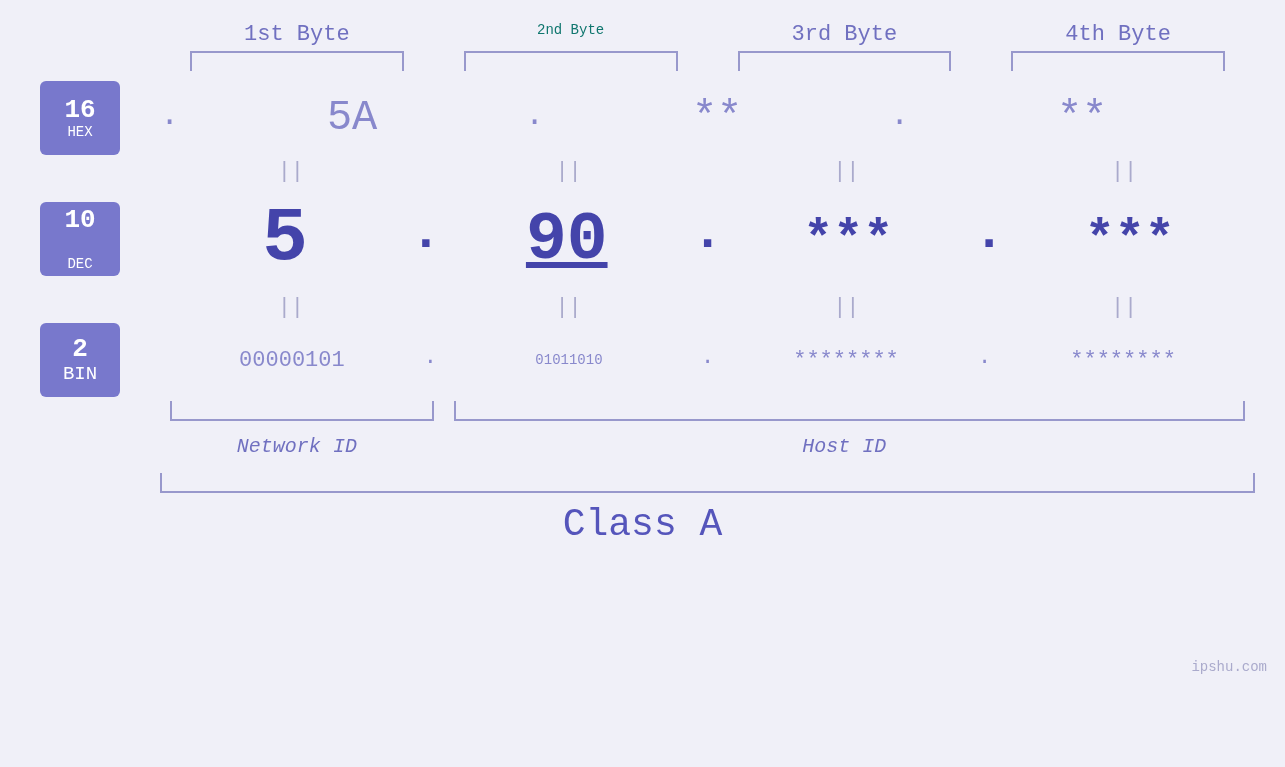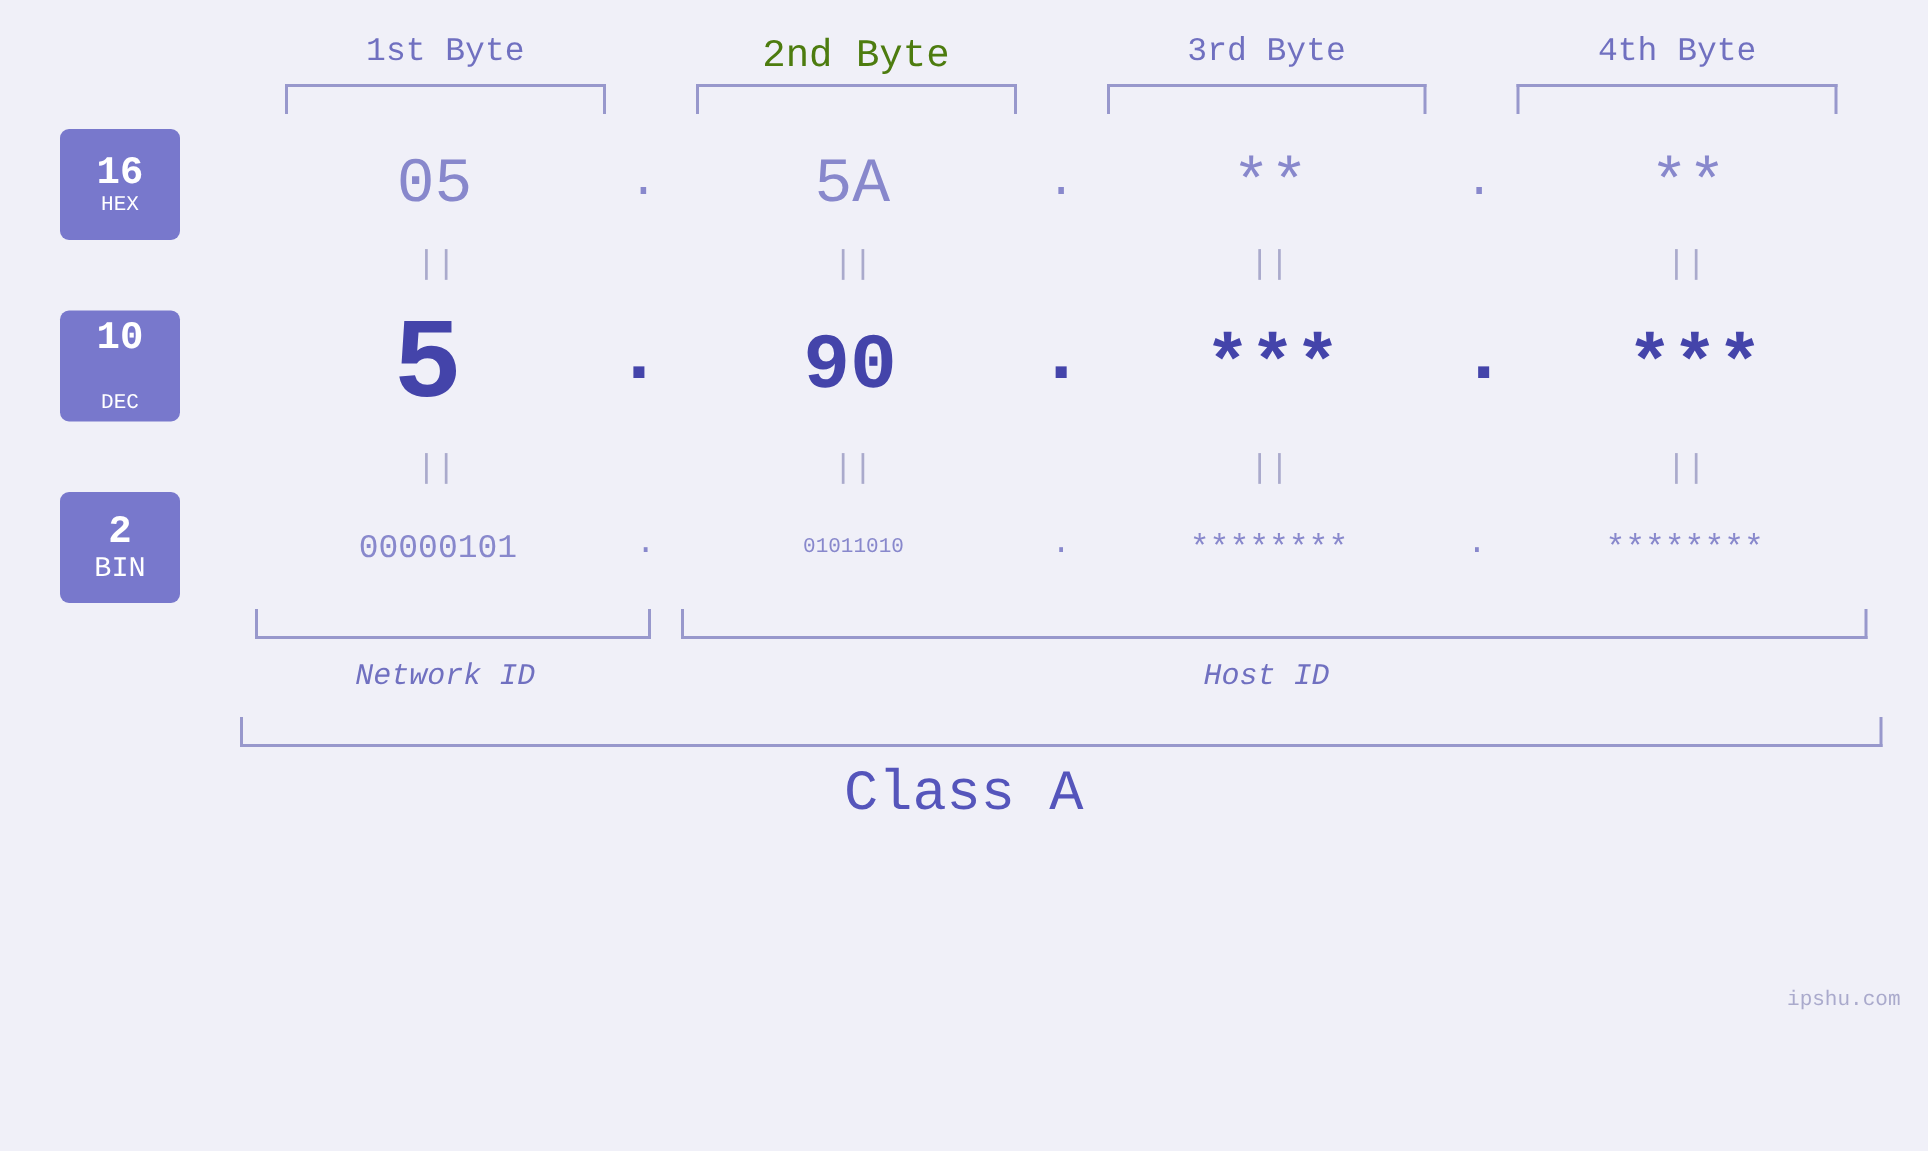--- a/index.html
+++ b/index.html
@@ -13,21 +13,21 @@
       position: relative;
     }
   </style>
 </head>
 <body>
 
 <div style="width:1285px; height:689px; background:#f0f0f8; position:relative; overflow:hidden; font-family:'Courier New',Courier,monospace;">
 
   <div style="display:flex; margin-left:160px; margin-right:30px; padding-top:22px; margin-bottom:0;">
     <div style="flex:1; text-align:center; color:#7070c0; font-size:22px;">1st Byte</div>
-    <div style="flex:1; text-align:center; color:#4d7c0f; font-size:26px;">2nd Byte</div>
+    <div style="flex:1; text-align:center; color:#0f766e; font-size:14px;">2nd Byte</div>
     <div style="flex:1; text-align:center; color:#7070c0; font-size:22px;">3rd Byte</div>
     <div style="flex:1; text-align:center; color:#7070c0; font-size:22px;">4th Byte</div>
   </div>
 
   <div style="display:flex; margin-left:160px; margin-right:30px; height:32px; margin-top:4px;">
     <div style="flex:1; padding:0 30px;">
       <div style="border-left:2px solid #9898cc; border-top:2px solid #9898cc; border-right:2px solid #9898cc; height:20px;"></div>
     </div>
     <div style="flex:1; padding:0 30px;">
       <div style="border-left:2px solid #9898cc; border-top:2px solid #9898cc; border-right:2px solid #9898cc; height:20px;"></div>
@@ -40,23 +40,20 @@
     </div>
   </div>
 
   <div style="display:flex; margin-left:40px; margin-right:30px; height:70px; align-items:center;">
 
     <div style="width:80px; height:74px; background:#7878cc; border-radius:6px; display:flex; flex-direction:column; align-items:center; justify-content:center; color:white; margin-right:40px; flex-shrink:0;">
       <span style="font-size:26px; font-weight:bold; line-height:1.1;">16</span>
       <span style="font-size:14px;">HEX</span>
     </div>
 
-    <div style="flex:1; display:flex; align-items:center; justify-content:center;">
-      <span style="color:#8888cc; font-size:42px; flex:1; text-align:center;">05</span>
-    </div>
     <div style="display:flex; align-items:flex-end; padding-bottom:5px;">
         <span style="color:#8888cc; font-size:32px;">.</span>
       </div>
     <div style="flex:1; display:flex; align-items:center; justify-content:flex-end;">
       <span style="color:#8888cc; font-size:42px; flex:1; text-align:center;">5A</span>
     </div>
     <div style="display:flex; align-items:flex-end; padding-bottom:5px;">
         <span style="color:#8888cc; font-size:32px;">.</span>
       </div>
     <div style="flex:1; display:flex; align-items:center; justify-content:center;">
@@ -88,21 +85,21 @@
       <span style="font-size:14px;">DEC</span>
     </div>
 
     <div style="flex:1; display:flex; align-items:center; justify-content:center;">
       <span style="color:#4444aa; font-size:76px; font-weight:bold; text-align:center;">5</span>
     </div>
     <div style="display:flex; align-items:flex-end; padding-bottom:12px;">
         <span style="color:#4444aa; font-size:52px; font-weight:bold;">.</span>
       </div>
     <div style="flex:1; display:flex; align-items:center; justify-content:center;">
-      <span style="color:#4444aa; font-size:52px; font-weight:bold; text-align:center;">90</span>
+      <span style="color:#4444aa; font-size:68px; font-weight:bold; text-align:center;text-decoration:underline;">90</span>
     </div>
     <div style="display:flex; align-items:flex-end; padding-bottom:12px;">
         <span style="color:#4444aa; font-size:52px; font-weight:bold;">.</span>
       </div>
     <div style="flex:1; display:flex; align-items:center; justify-content:center;">
       <span style="color:#4444aa; font-size:50px; font-weight:bold; text-align:center;">***</span>
     </div>
     <div style="display:flex; align-items:flex-end; padding-bottom:12px;">
         <span style="color:#4444aa; font-size:52px; font-weight:bold;">.</span>
       </div>

